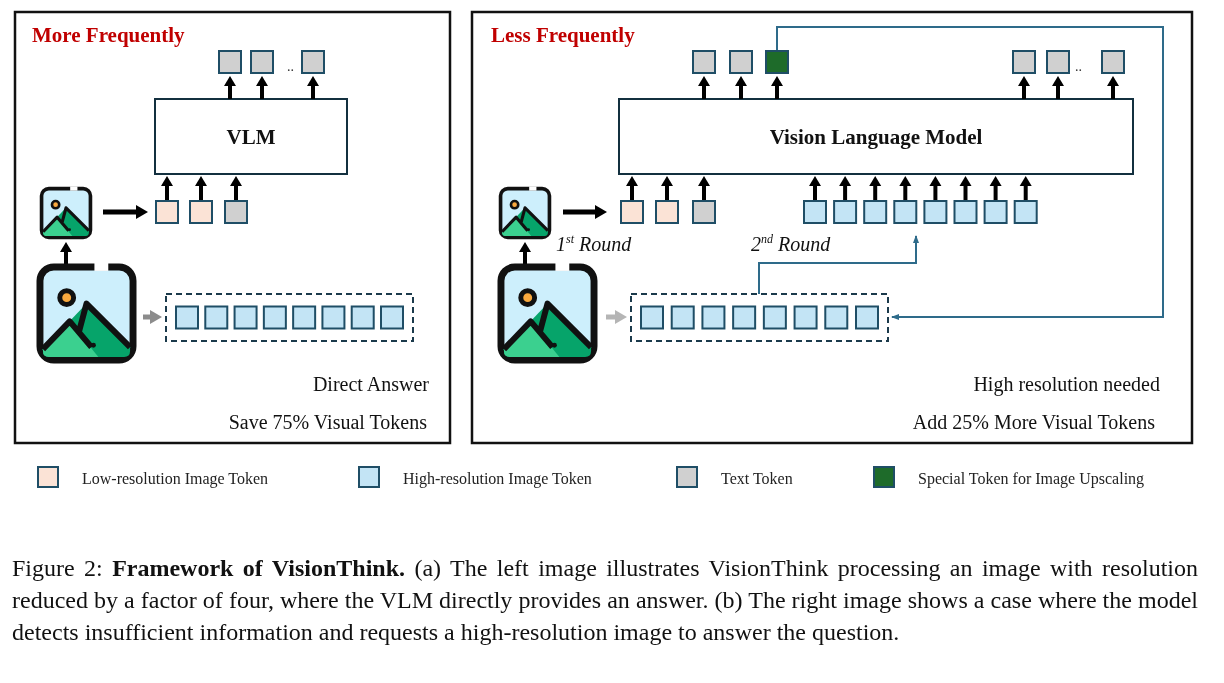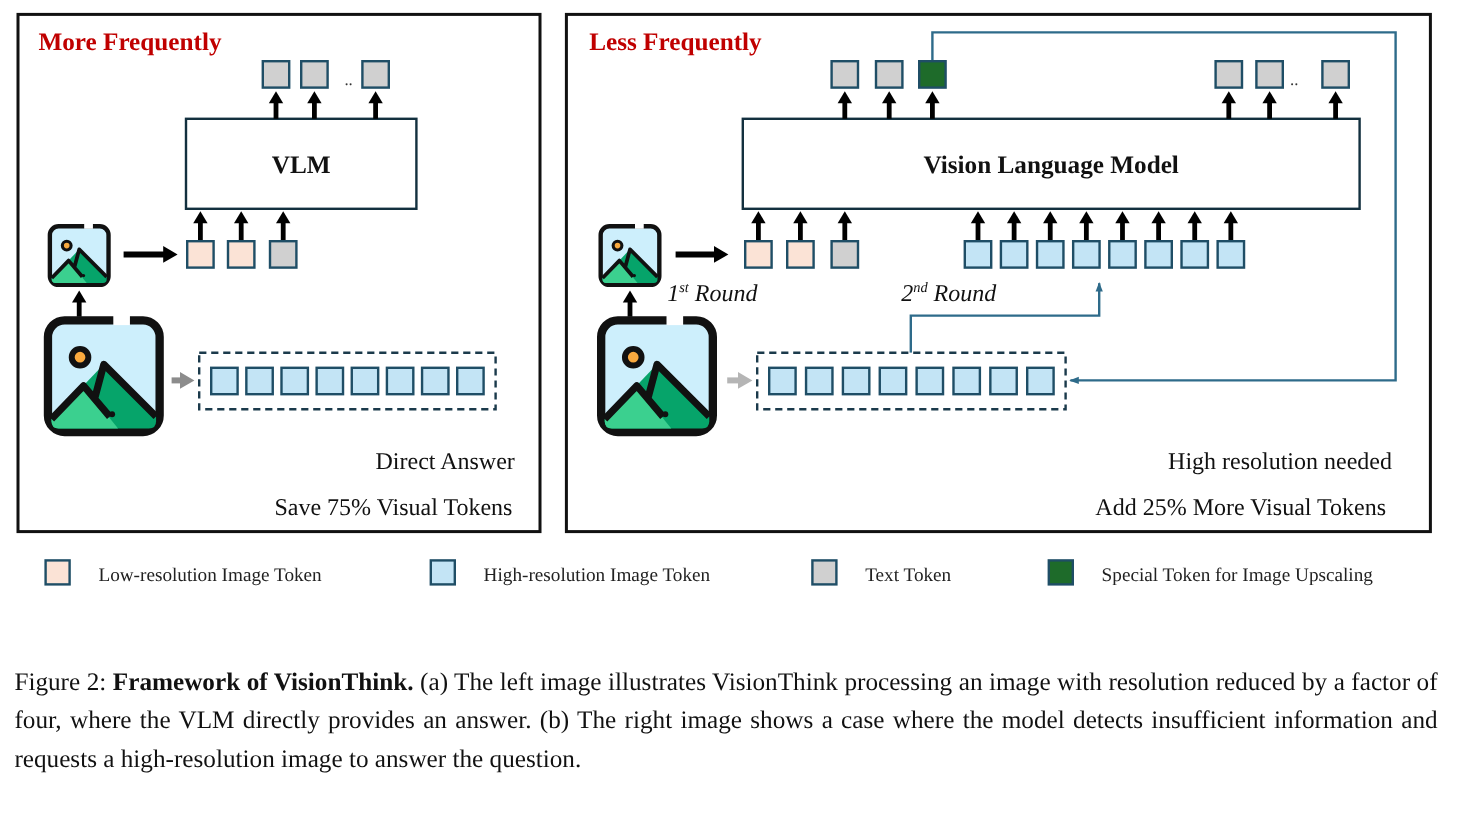--- a/index.html
+++ b/index.html
@@ -7,21 +7,21 @@
   #fig { position:absolute; left:0; top:0; width:1224px; height:520px; }
   .panel-title { font-family:"Liberation Serif", serif; font-weight:bold; font-size:21px; fill:#c00000; }
   .model-label { font-family:"Liberation Serif", serif; font-weight:bold; font-size:21px; fill:#111; }
   .note { font-family:"Liberation Serif", serif; font-size:20px; fill:#111; }
   .round { font-family:"Liberation Serif", serif; font-style:italic; font-size:20px; fill:#111; }
   .round-sup { font-size:12px; }
   .dots { font-family:"Liberation Serif", serif; font-size:14px; fill:#333; }
   .legend-text { font-family:"Liberation Serif", serif; font-size:16px; fill:#222; }
   #caption {
     position:absolute; left:12px; top:552px; width:1186px;
-    font-family:"Liberation Serif", serif; font-size:21px; line-height:32px; color:#111;
+    font-family:"Liberation Serif", serif; font-size:24px; line-height:32px; color:#111;
     text-align:justify; text-align-last:left;
   }
   #caption b { font-weight:bold; }
 </style>
 </head>
 <body>
 
 <svg id="fig" xmlns="http://www.w3.org/2000/svg" width="1224" height="520" viewBox="0 0 1224 520">
   <defs>
     <marker id="blk" markerWidth="4" markerHeight="4" refX="2" refY="2" orient="auto" markerUnits="strokeWidth">

